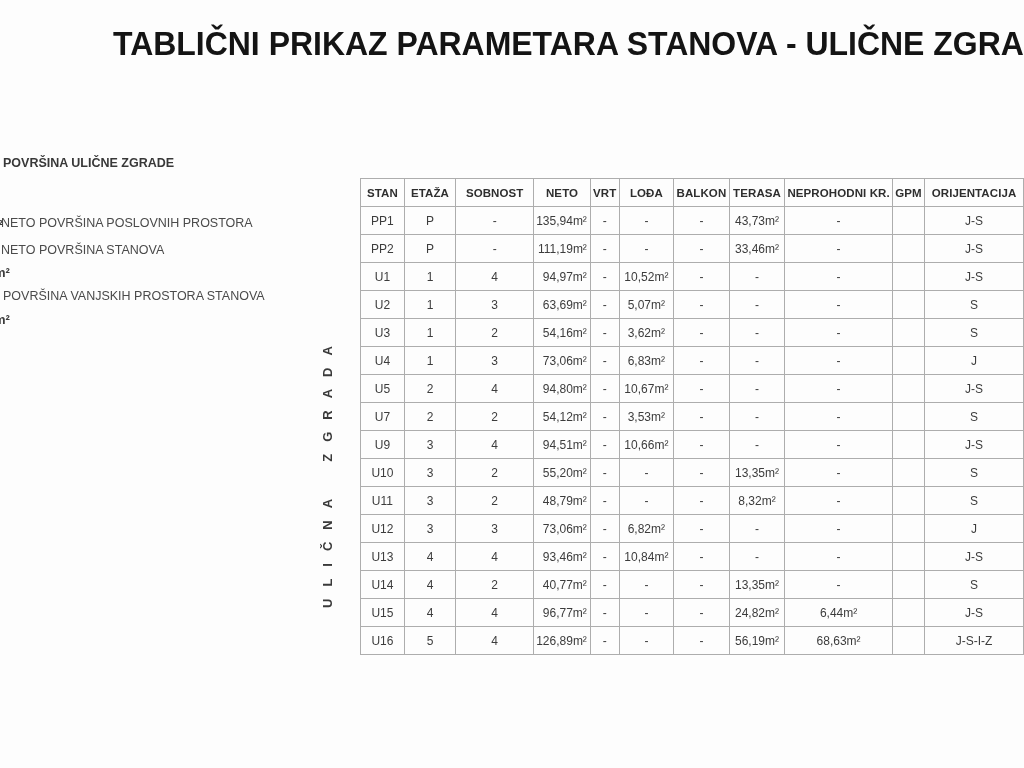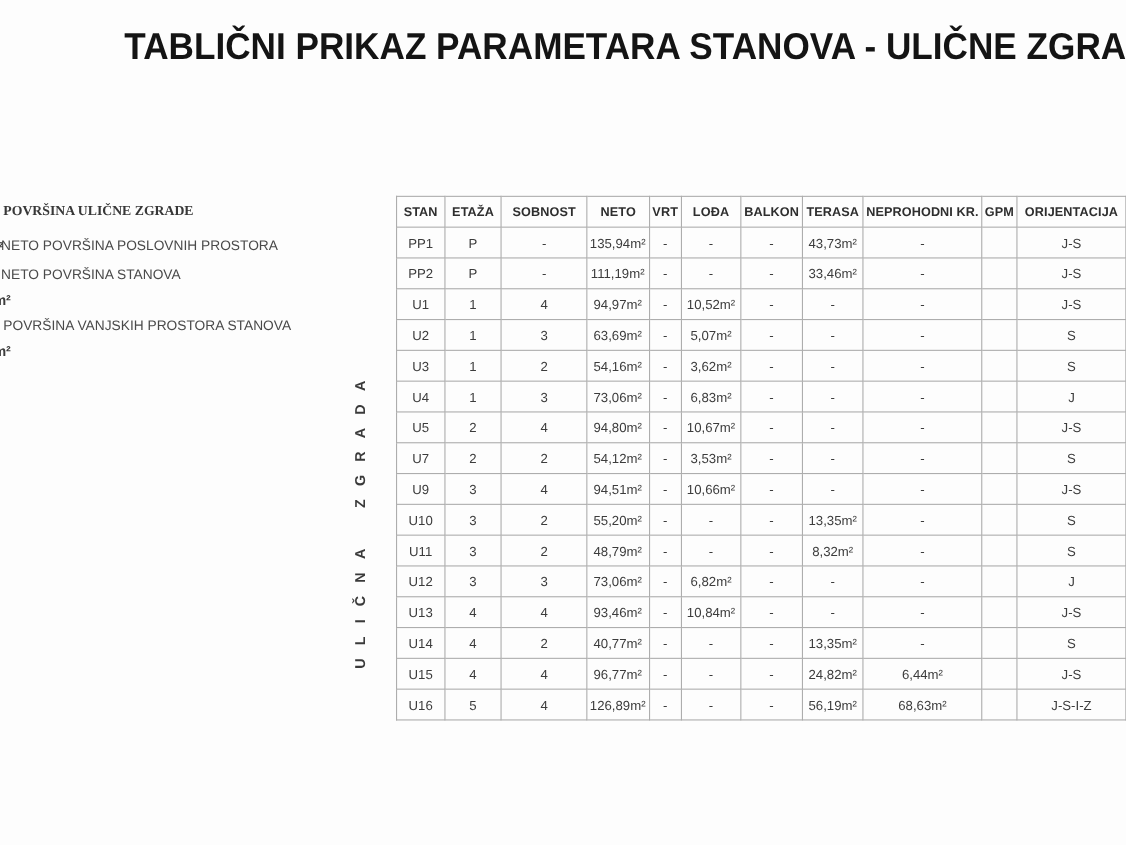--- a/index.html
+++ b/index.html
@@ -97,31 +97,31 @@
     white-space: nowrap;
     overflow: visible;
     background: transparent;
   }
   .params th {
     font-weight: bold;
     font-size: 11.5px;
     color: #2e2e2e;
     letter-spacing: 0.1px;
   }
-  .params td.col-neto { padding-right: 3px; }
+  .params td.col-neto { text-align: right; padding-right: 3px; }
 </style>
 </head>
 <body>
 
 <div id="viewport">
 
   <div class="title">TABLIČNI PRIKAZ PARAMETARA STANOVA - ULIČNE ZGRADE</div>
 
   <div id="summary-block">
-      <div class="summary-line s-bold" style="top: 184px; left: 3px; font-family: Liberation Serif, serif;">POVRŠINA ULIČNE ZGRADE</div>
+      <div class="summary-line s-bold" style="top: 156px; left: 3px;">POVRŠINA ULIČNE ZGRADE</div>
       <div class="summary-line " style="top: 196px; left: 1px; margin-top: 20px;">NETO POVRŠINA POSLOVNIH PROSTORA</div>
       <div class="summary-line s-frag" style="top: 217px; left: -13px;">m²</div>
       <div class="summary-line " style="top: 243px; left: 1px;">NETO POVRŠINA STANOVA</div>
       <div class="summary-line s-frag" style="top: 265px; left: -6px;">m²</div>
       <div class="summary-line " style="top: 289px; left: 3px;">POVRŠINA VANJSKIH PROSTORA STANOVA</div>
       <div class="summary-line s-frag" style="top: 312px; left: -6px;">m²</div>
     </div>
 
   <div class="vlabel">ULIČNA ZGRADA</div>
 

